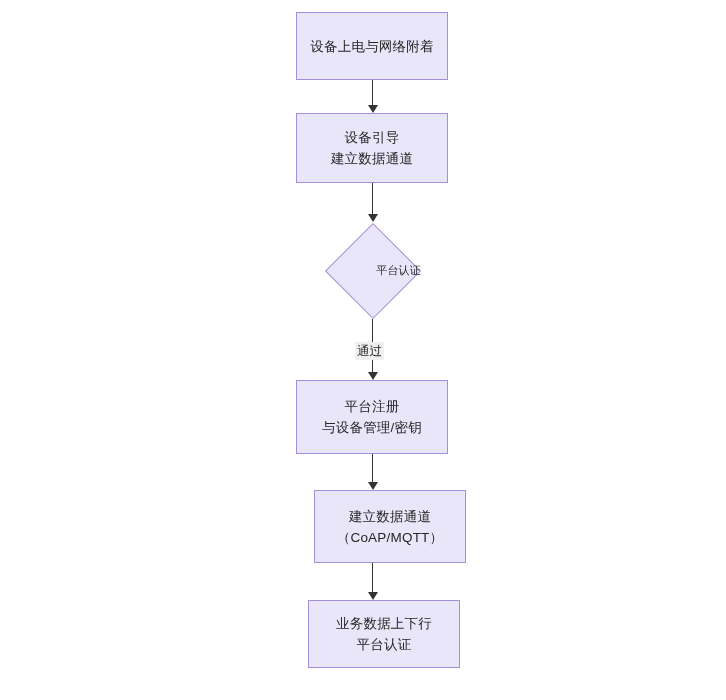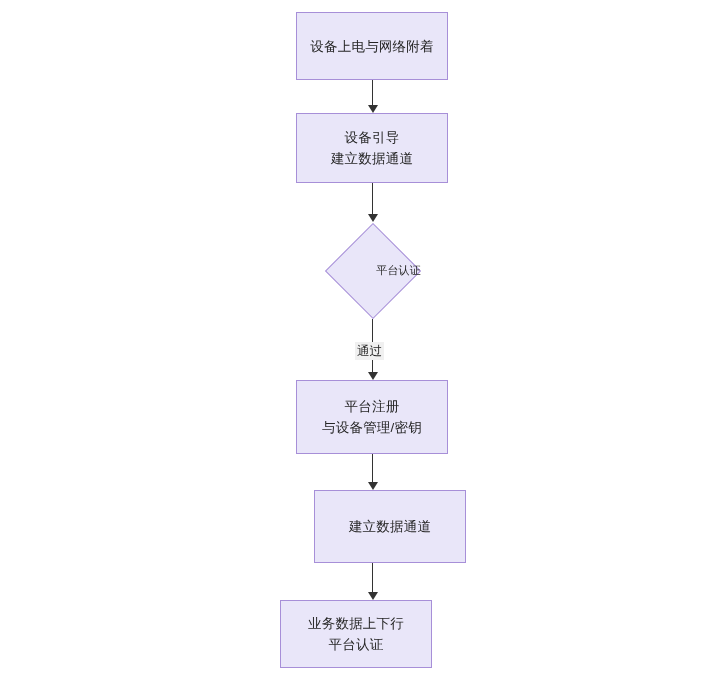--- a/index.html
+++ b/index.html
@@ -140,25 +140,26 @@
     <span class="line2">与设备管理/密钥</span>
   </div>
 
   <div class="edge" style="left:372px; top:454px; height:36px;">
     <div class="stem" style="height:28px;"></div>
     <div class="head" style="top:28px;"></div>
   </div>
 
   <div class="node" style="left:296px; top:490px; width:152px; height:73px;margin-left:18px;">
     <span class="line1">建立数据通道</span>
+    <span class="line2">（CoAP/MQTT）</span>
   </div>
 
   <div class="edge" style="left:372px; top:563px; height:37px;">
     <div class="stem" style="height:29px;"></div>
     <div class="head" style="top:29px;"></div>
   </div>
 
-  <div class="node" style="left:280px; top:600px; width:152px; height:68px;">
+  <div class="node" style="left:308px; top:600px; width:152px; height:68px;">
     <span class="line1">业务数据上下行</span>
     <span class="line2">平台认证</span>
   </div>
 
 </div>
 
 </body></html>

